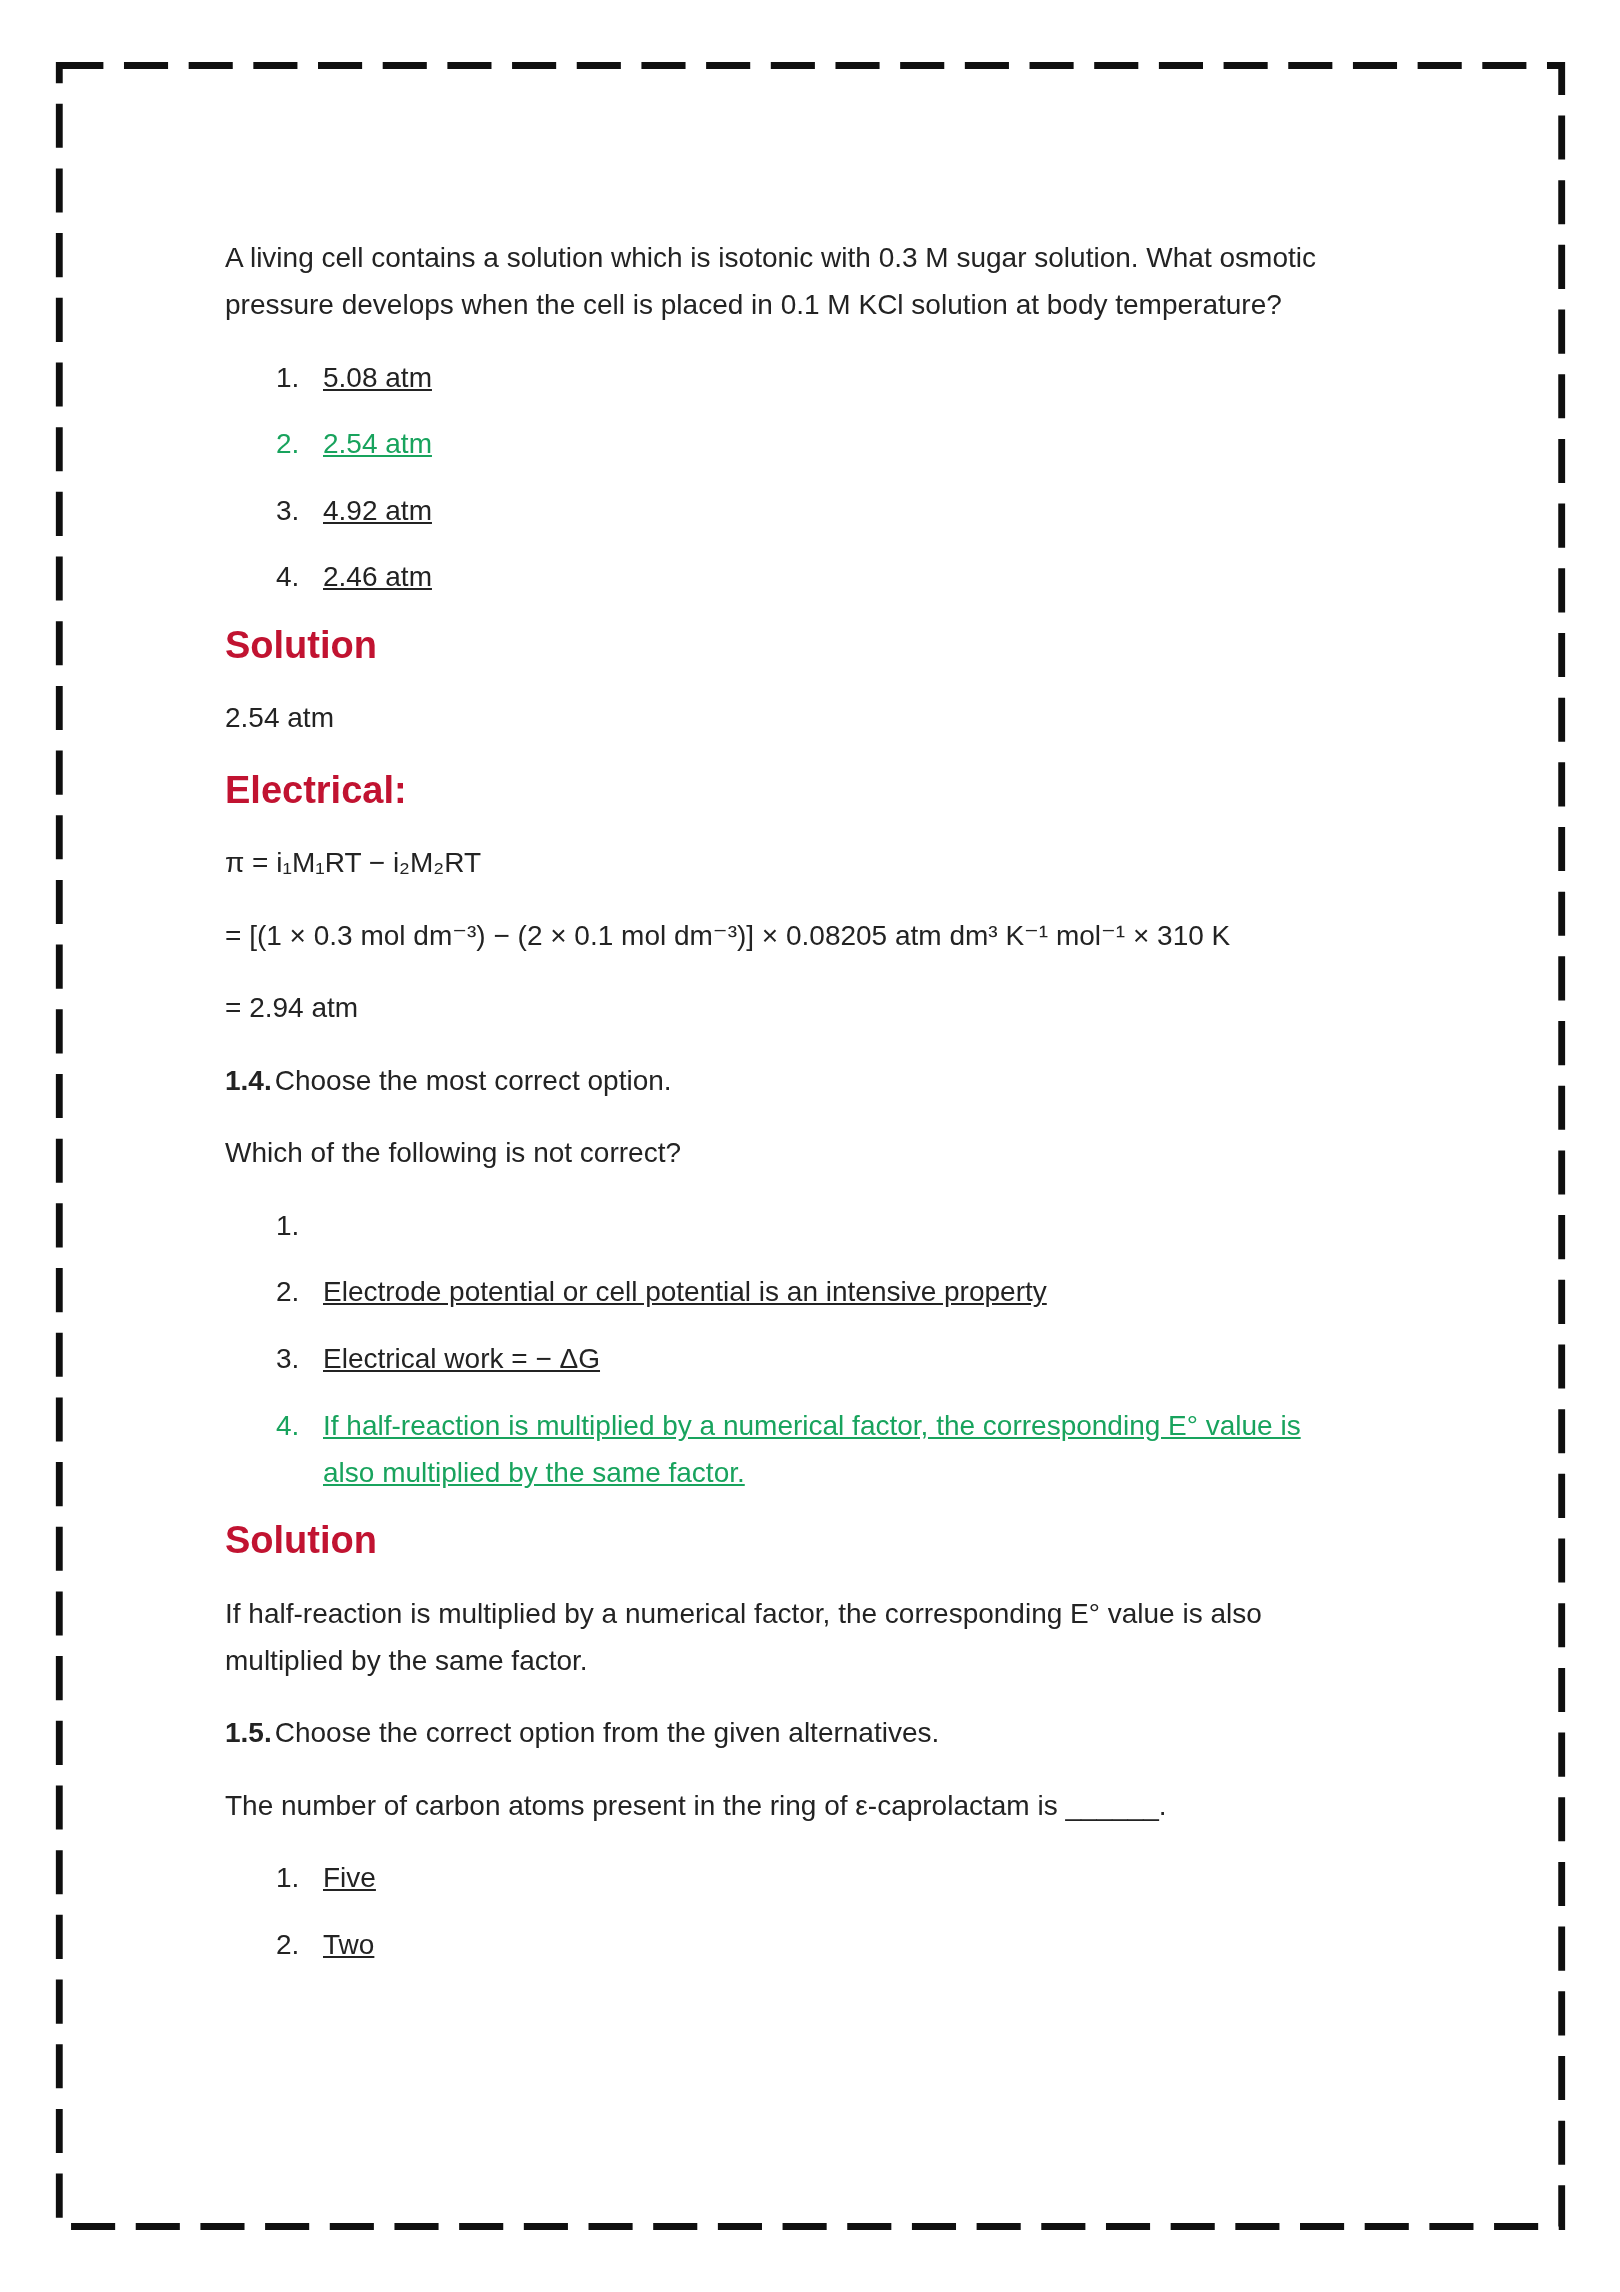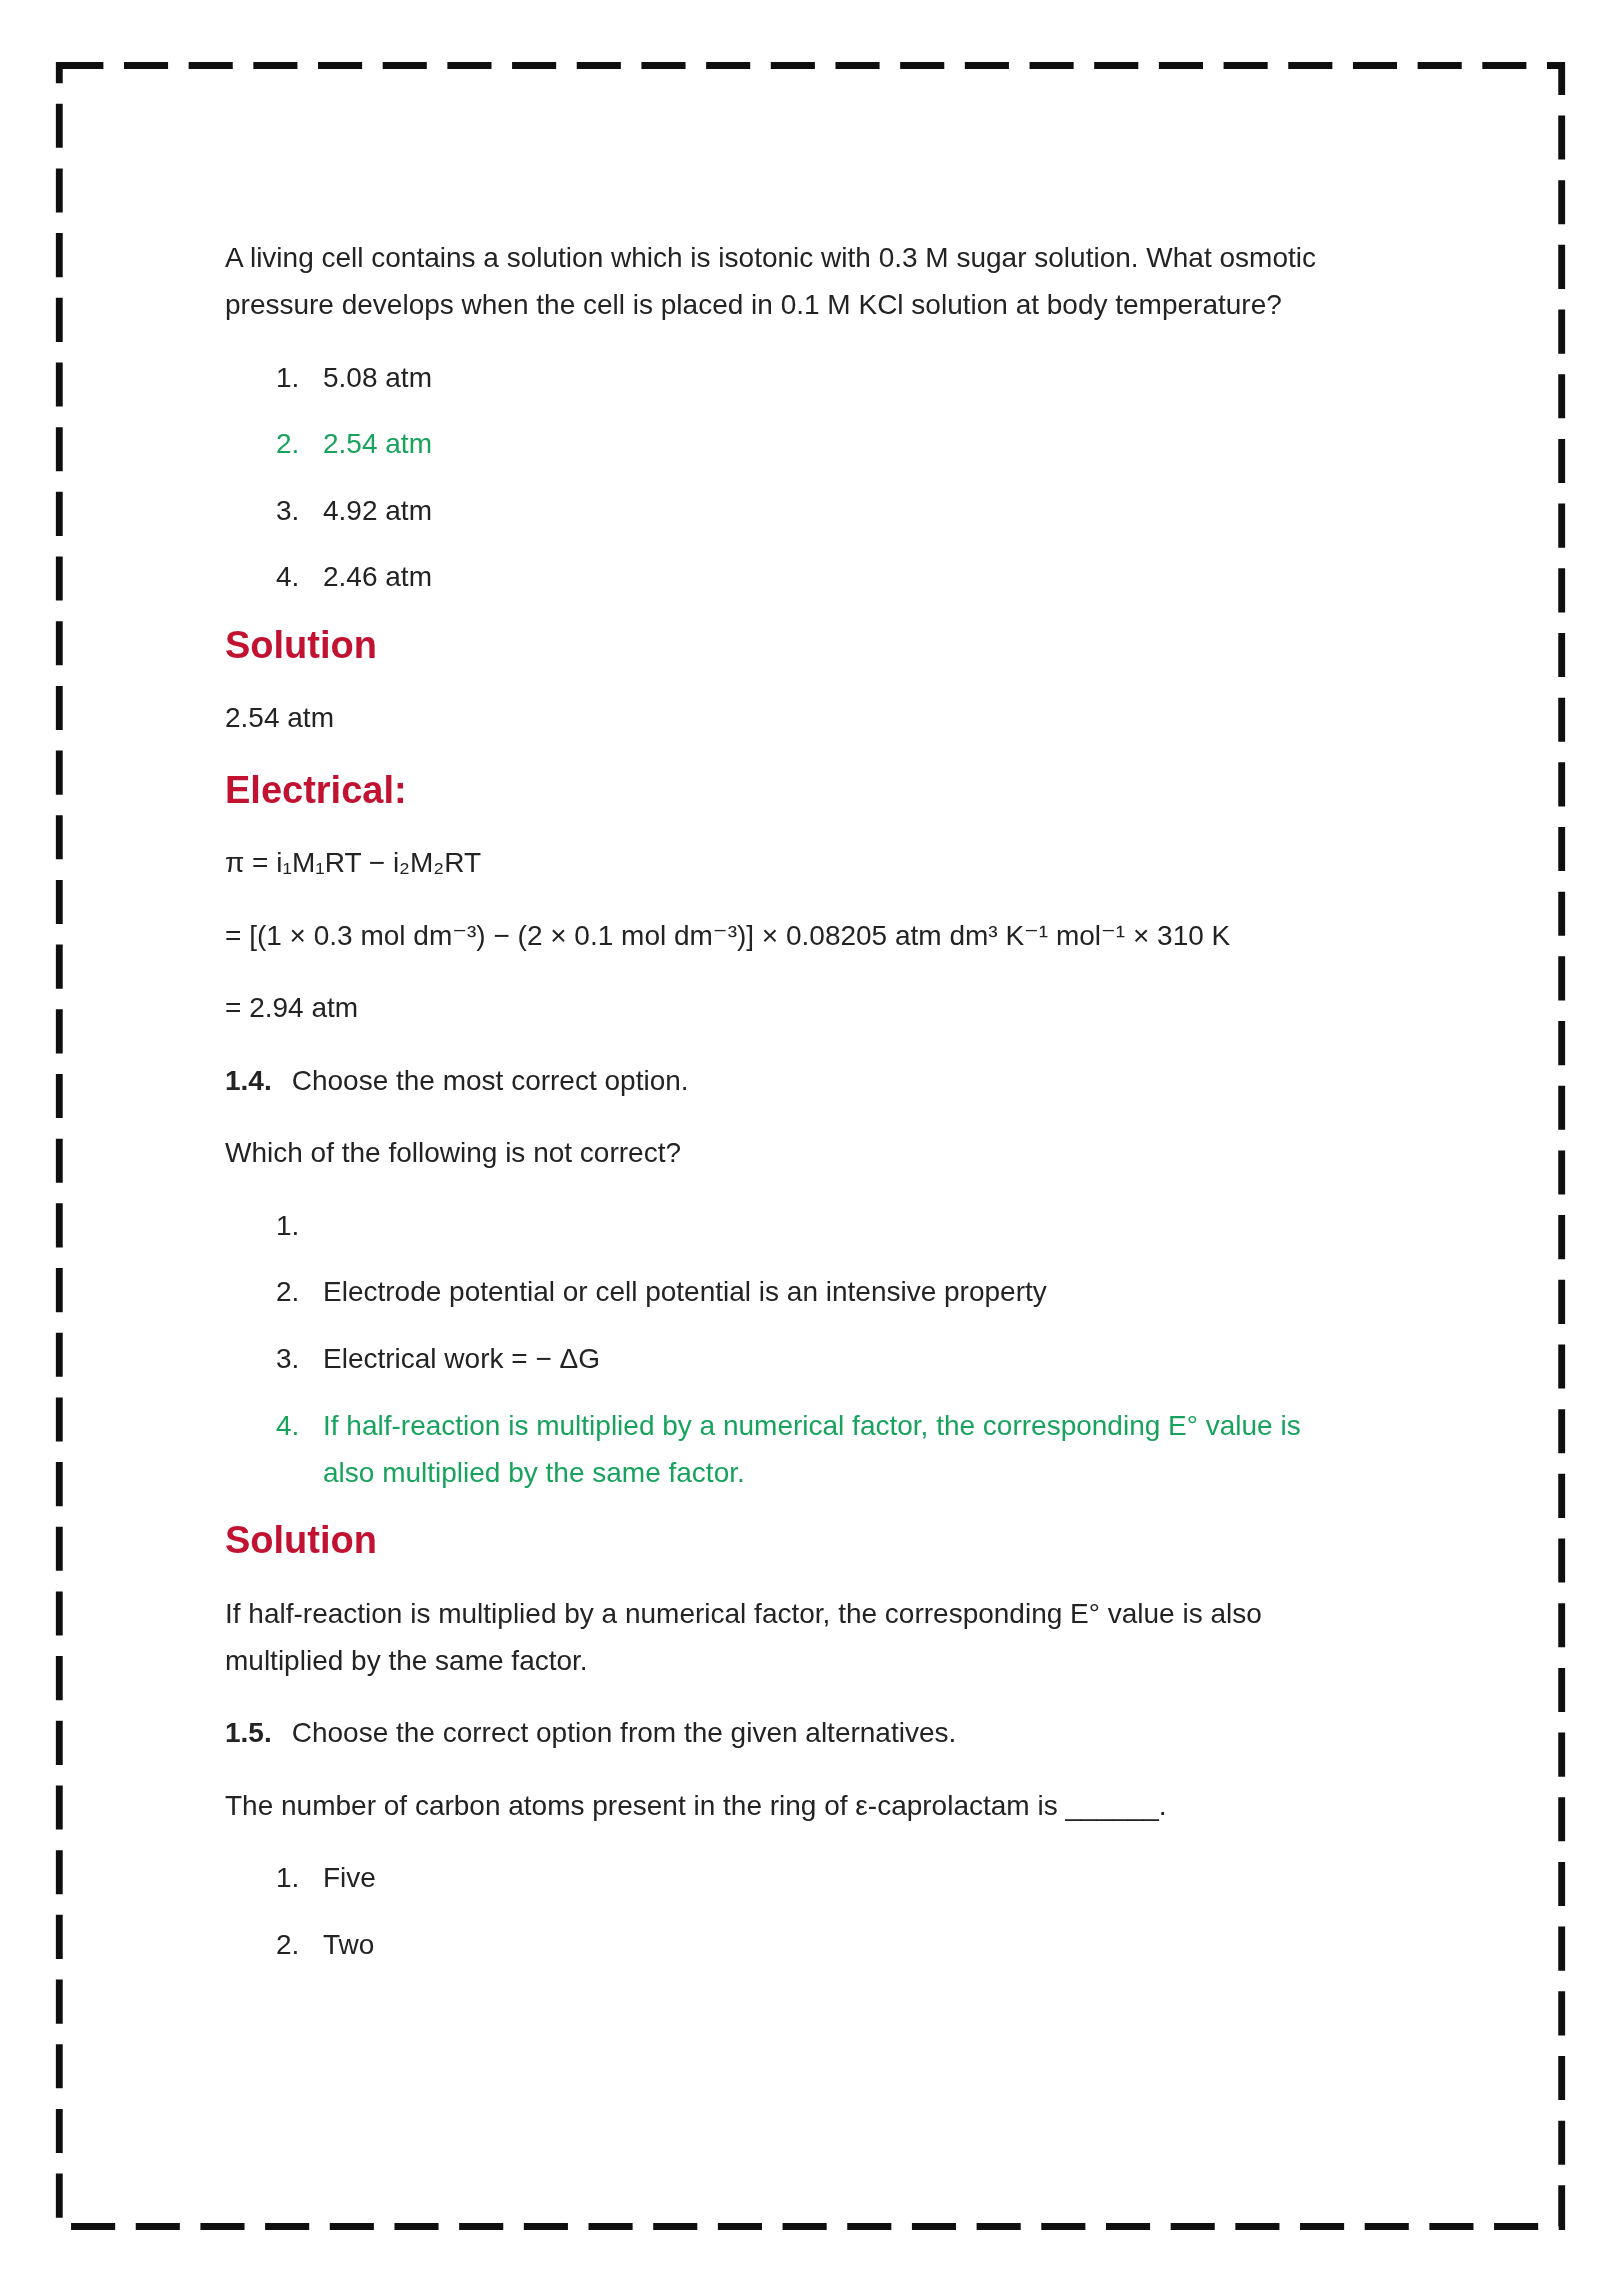--- a/index.html
+++ b/index.html
@@ -22,25 +22,25 @@
     left:225px;top:234px;
     width:1157px;
     font-size:28px;
     line-height:47px;
   }
   p.para{margin:0 0 25.5px 0;}
   p.q-wrap{max-width:1127px;}
   .opts{margin:0 0 21.6px 0;}
   .opt{display:flex;margin:0 0 19.6px 51px;}
   .opt-num{flex:0 0 47px;}
-  .opt-label{flex:0 1 auto;}
+  .opt-label{flex:0 1 auto;text-decoration:underline;}
   .opt.correct .opt-num,
   .opt.correct .opt-label{color:var(--green);}
   .heading{font-weight:bold;color:var(--red);margin:0 0 25.5px 0;font-size:38px;}
-  .q-num{font-weight:bold;margin-right:20px;}
+  .q-num{font-weight:bold;margin-right:3px;}
   .eq{white-space:nowrap;}
   .sol-wide{max-width:1108px;}
   .opt-label.wrap2{max-width:985px;}
 </style>
 </head>
 <body>
 
 <div class="page">
 
   <svg class="border-svg" width="1620" height="2293" aria-hidden="true" viewBox="0 0 1653 2339">

